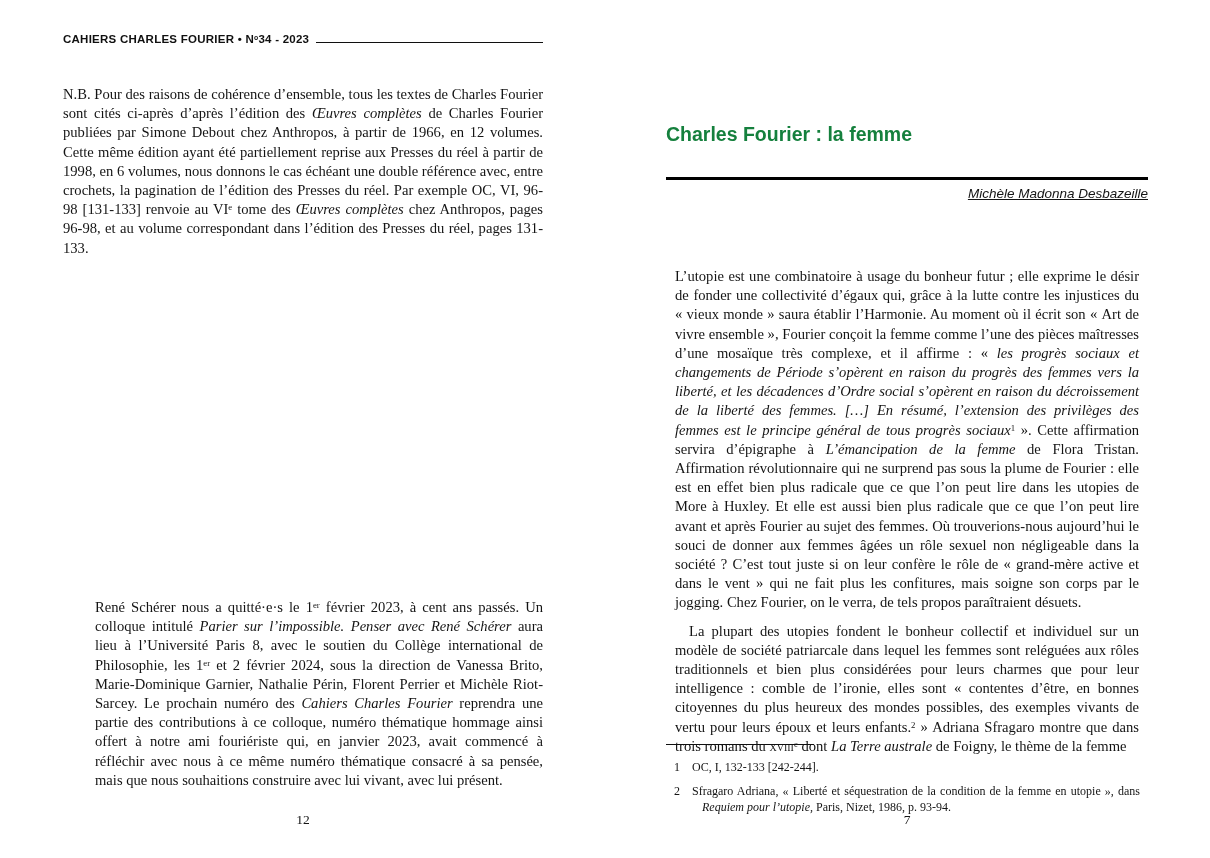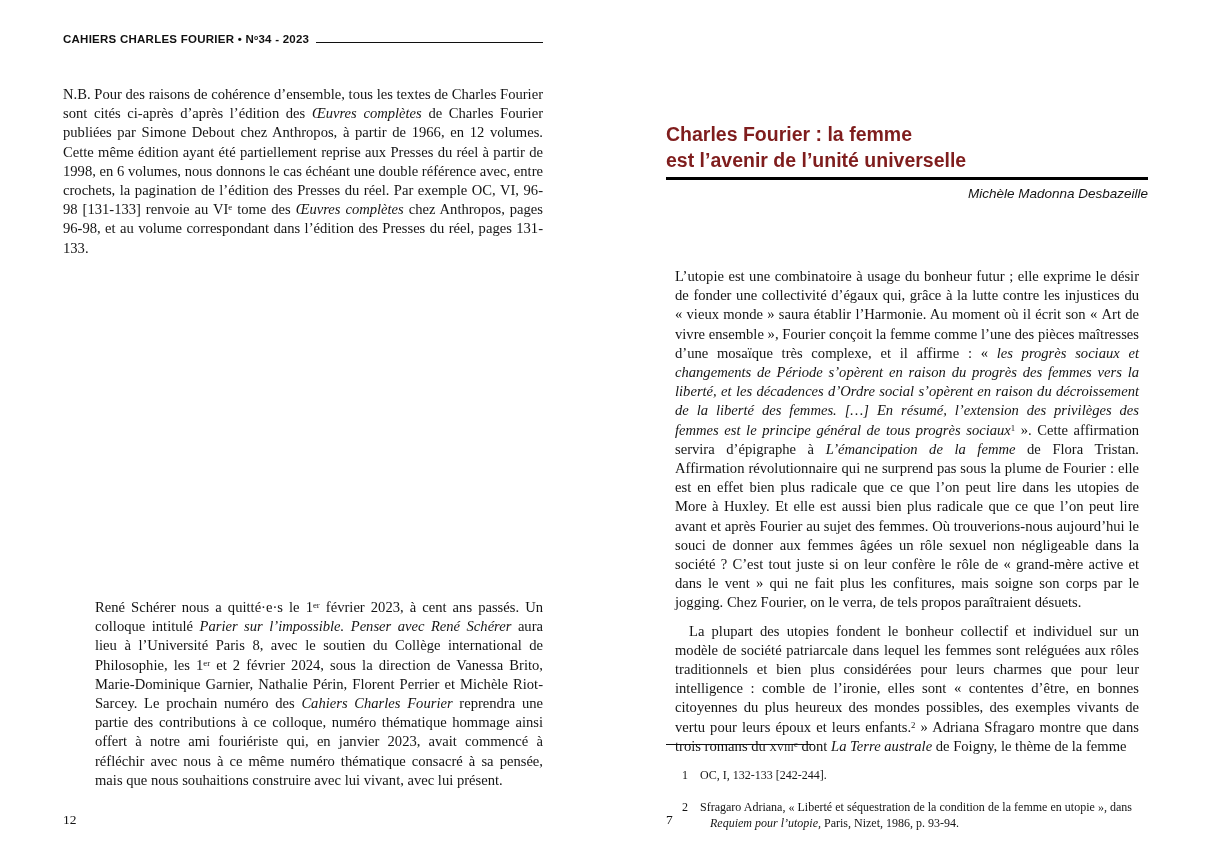--- a/index.html
+++ b/index.html
@@ -30,48 +30,48 @@
   .body-text {
     font-size: 14.6px; line-height: 19.2px;
     text-align: justify;
     hyphens: auto; -webkit-hyphens: auto;
     margin: 0;
   }
   .nb-par      { position: absolute; top: 85px;  left: 0; right: 0; }
   .scherer-par { position: absolute; top: 598px; left: 0; right: 0; margin-left: 32px; }
   .pagenum {
     position: absolute; top: 812px; left: 0; right: 0;
-    text-align: left; font-size: 13.5px;
+    text-align: center; font-size: 13.5px;
   }
 
   
   .article-title {
     position: absolute; top: 121px; left: 0; right: 0; margin: 0;
     font-family: "Liberation Sans", sans-serif;
-    font-weight: 700; font-size: 19.5px; line-height: 26px; color: #7f1d1d;
+    font-weight: 700; font-size: 19.5px; line-height: 26px; color: #15803d;
   }
   .title-line { display: block; }
   .title-rule { position: absolute; top: 177px; left: 0; right: 0; height: 3px; background: #000; }
   .author {
     position: absolute; top: 186px; left: 0; right: 0;
     text-align: right;
     font-family: "Liberation Sans", sans-serif;
-    font-style: italic; font-size: 13.5px; color: #141414;
+    font-style: italic; font-size: 13.5px; color: #141414; text-decoration: underline;
   }
   .article-body { position: absolute; top: 258px; left: 0; right: 0; }
   .article-body p { margin: 9px; }
   .par-indent { text-indent: 14px; }
 
   
   .fn-rule { position: absolute; top: 744px; left: 0; width: 148px; border-top: 1.2px solid #101010; }
   .footnotes {
     position: absolute; top: 752px; left: 0; right: 0;
     font-size: 12px; line-height: 15.8px; text-align: justify;
   }
-  .footnote { margin: 16px; padding-left: 28px; text-indent: -28px; }
+  .footnote { margin: 8px; padding-left: 28px; text-indent: -28px; }
   .fn-num { display: inline-block; width: 18px; text-indent: 0; }
 
   
   sup { font-size: 0.6em; vertical-align: baseline; position: relative; top: -0.45em; line-height: 0; }
   i   { }
   .sc { font-variant: small-caps; }
 </style>
 </head>
 <body>
 
@@ -84,21 +84,20 @@
   <p class="body-text nb-par"><span>N.B. Pour des raisons de cohérence d’ensemble, tous les textes de Charles Fourier sont cités ci-après d’après l’édition des </span><i>Œuvres complètes</i><span> de Charles Fourier publiées par Simone Debout chez Anthropos, à partir de 1966, en 12 volumes. Cette même édition ayant été partiellement reprise aux Presses du réel à partir de 1998, en 6 volumes, nous donnons le cas échéant une double référence avec, entre crochets, la pagination de l’édition des Presses du réel. Par exemple OC, VI, 96-98 [131-133] renvoie au VI</span><sup>e</sup><span> tome des </span><i>Œuvres complètes</i><span> chez Anthropos, pages 96-98, et au volume correspondant dans l’édition des Presses du réel, pages 131-133.</span></p>
 
   <p class="body-text scherer-par"><span>René Schérer nous a quitté·e·s le 1</span><sup>er</sup><span> février 2023, à cent ans passés. Un colloque intitulé </span><i>Parier sur l’impossible. Penser avec René Schérer</i><span> aura lieu à l’Université Paris 8, avec le soutien du Collège international de Philosophie, les 1</span><sup>er</sup><span> et 2 février 2024, sous la direction de Vanessa Brito, Marie-Dominique Garnier, Nathalie Périn, Florent Perrier et Michèle Riot-Sarcey. Le prochain numéro des </span><i>Cahiers Charles Fourier</i><span> reprendra une partie des contributions à ce colloque, numéro thématique hommage ainsi offert à notre ami fouriériste qui, en janvier 2023, avait commencé à réfléchir avec nous à ce même numéro thématique consacré à sa pensée, mais que nous souhaitions construire avec lui vivant, avec lui présent.</span></p>
 
   <div class="pagenum">12</div>
 </section>
 
 <section class="page" id="page-right">
   <h1 class="article-title">
     <span class="title-line">Charles Fourier&nbsp;: la femme</span>
-    <span class="title-line">est l’avenir de l’unité universelle</span>
   </h1>
   <div class="title-rule"></div>
   <div class="author">Michèle Madonna Desbazeille</div>
 
   <div class="article-body">
     <p class="body-text"><span>L’utopie est une combinatoire à usage du bonheur futur&nbsp;; elle exprime le désir de fonder une collectivité d’égaux qui, grâce à la lutte contre les injustices du «&nbsp;vieux monde&nbsp;» saura établir l’Harmonie. Au moment où il écrit son «&nbsp;Art de vivre ensemble&nbsp;», Fourier conçoit la femme comme l’une des pièces maîtresses d’une mosaïque très complexe, et il affirme&nbsp;: «&nbsp;</span><i>les progrès sociaux et changements de Période s’opèrent en raison du progrès des femmes vers la liberté, et les décadences d’Ordre social s’opèrent en raison du décroissement de la liberté des femmes. […] En résumé, l’extension des privilèges des femmes est le principe général de tous progrès sociaux</i><sup>1</sup><span>&nbsp;». Cette affirmation servira d’épigraphe à </span><i>L’émancipation de la femme</i><span> de Flora Tristan. Affirmation révolutionnaire qui ne surprend pas sous la plume de Fourier&nbsp;: elle est en effet bien plus radicale que ce que l’on peut lire dans les utopies de More à Huxley. Et elle est aussi bien plus radicale que ce que l’on peut lire avant et après Fourier au sujet des femmes. Où trouverions-nous aujourd’hui le souci de donner aux femmes âgées un rôle sexuel non négligeable dans la société&nbsp;? C’est tout juste si on leur confère le rôle de «&nbsp;grand-mère active et dans le vent&nbsp;» qui ne fait plus les confitures, mais soigne son corps par le jogging. Chez Fourier, on le verra, de tels propos paraîtraient désuets.</span></p>
     <p class="body-text par-indent"><span>La plupart des utopies fondent le bonheur collectif et individuel sur un modèle de société patriarcale dans lequel les femmes sont reléguées aux rôles traditionnels et bien plus considérées pour leurs charmes que pour leur intelligence&nbsp;: comble de l’ironie, elles sont «&nbsp;contentes d’être, en bonnes citoyennes du plus heureux des mondes possibles, des exemples vivants de vertu pour leurs époux et leurs enfants.</span><sup>2</sup><span>&nbsp;» Adriana Sfragaro montre que dans trois romans du </span><span class="sc">xviii</span><sup>e</sup><span> dont </span><i>La Terre australe</i><span> de Foigny, le thème de la femme</span></p>
   </div>
 
   <div class="fn-rule"></div>

